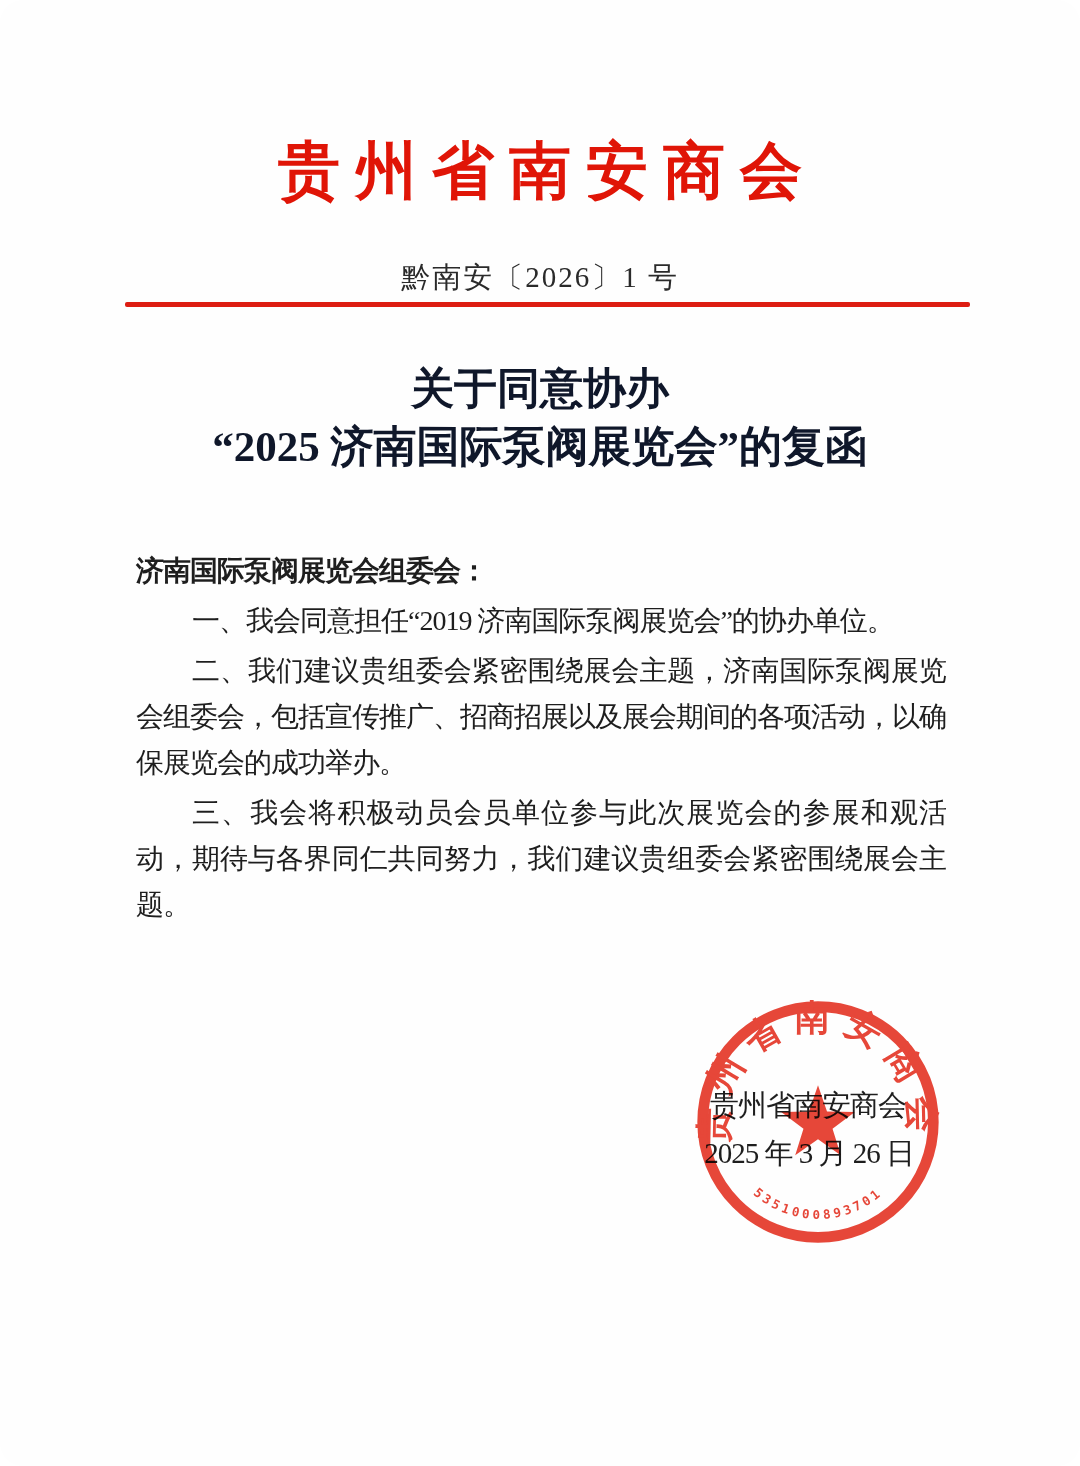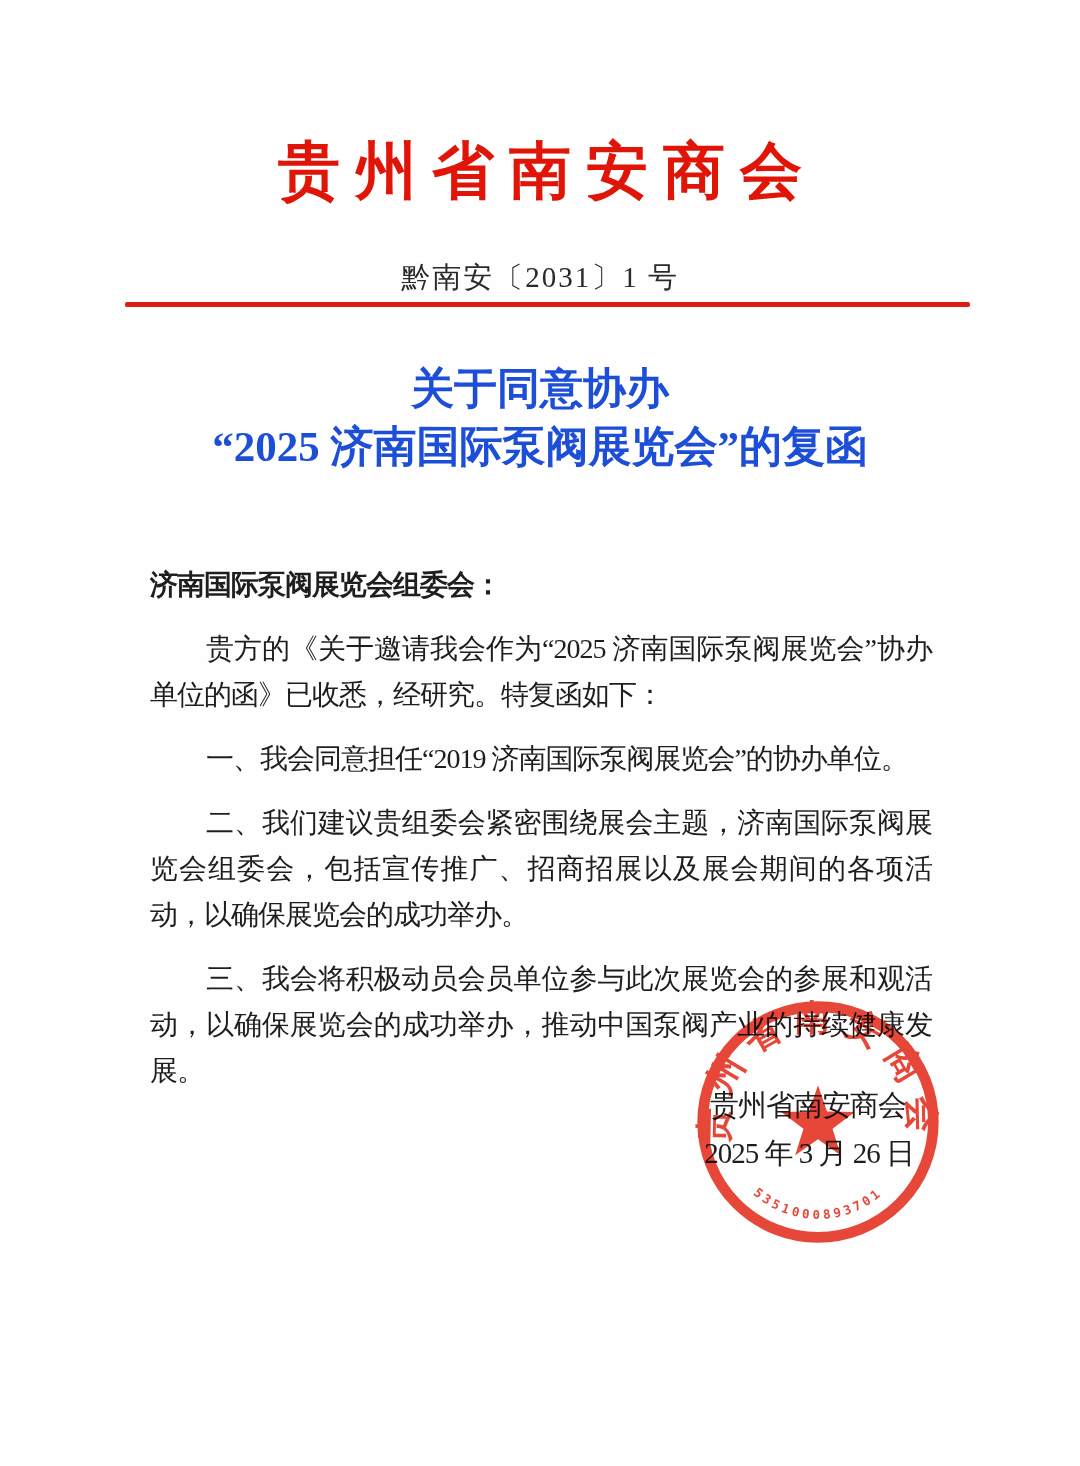--- a/index.html
+++ b/index.html
@@ -52,39 +52,39 @@
   }
   .doc-title {
     position: absolute;
     top: 360px;
     left: 0;
     right: 0;
     text-align: center;
     font-size: 43px;
     line-height: 58px;
     font-weight: bold;
-    color: #1d4ed8;
+    color: #0f172a;
   }
   .body-text {
     position: absolute;
     top: 544px;
     left: 132px;
     width: 818px;
     font-size: 28px;
     line-height: 46px;
     letter-spacing: -1px;
     color: #1e1e1e;
     text-align: justify;
   }
   .salutation {
     font-weight: bold;
     margin: 0 0 7px 0;
   }
   .body-text p {
-    margin: 18px;
+    margin: 4px;
     text-indent: 2em;
   }
   .signature {
     position: absolute;
     top: 1086px;
     left: 658px;
     width: 300px;
     text-align: center;
     font-size: 29px;
     letter-spacing: -1px;
@@ -112,35 +112,34 @@
     opacity: 0.93;
   }
 </style>
 </head>
 <body>
 
 <div class="page">
 
   <div class="org-title">贵州省南安商会</div>
 
-  <div class="doc-number">黔南安〔2031〕1 号</div>
+  <div class="doc-number">黔南安〔2026〕1 号</div>
 
   <div class="red-rule"></div>
 
   <div class="doc-title">
     <div>关于同意协办</div>
     <div>“2025 济南国际泵阀展览会”的复函</div>
   </div>
 
   <div class="body-text">
     <p class="salutation" style="text-indent:0;">济南国际泵阀展览会组委会：</p>
-    <p>贵方的《关于邀请我会作为“2025 济南国际泵阀展览会”协办单位的函》已收悉，经研究。特复函如下：</p>
     <p>一、我会同意担任“2019 济南国际泵阀展览会”的协办单位。</p>
     <p>二、我们建议贵组委会紧密围绕展会主题，济南国际泵阀展览会组委会，包括宣传推广、招商招展以及展会期间的各项活动，以确保展览会的成功举办。</p>
-    <p>三、我会将积极动员会员单位参与此次展览会的参展和观活动，以确保展览会的成功举办，推动中国泵阀产业的持续健康发展。</p>
+    <p>三、我会将积极动员会员单位参与此次展览会的参展和观活动，期待与各界同仁共同努力，我们建议贵组委会紧密围绕展会主题。</p>
   </div>
 
   <div class="signature">贵州省南安商会</div>
   <div class="sign-date">2025 年 3 月 26 日</div>
 
   <div class="seal">
     <svg viewBox="0 0 260 260" width="252" height="252">
       <defs>
         <path id="ringPath" d="M 38.2 154.6 A 95 95 0 1 1 221.8 154.6" fill="none"></path>
         <path id="numPath" d="M 36 164.2 A 100 100 0 0 0 224 164.2" fill="none"></path>

